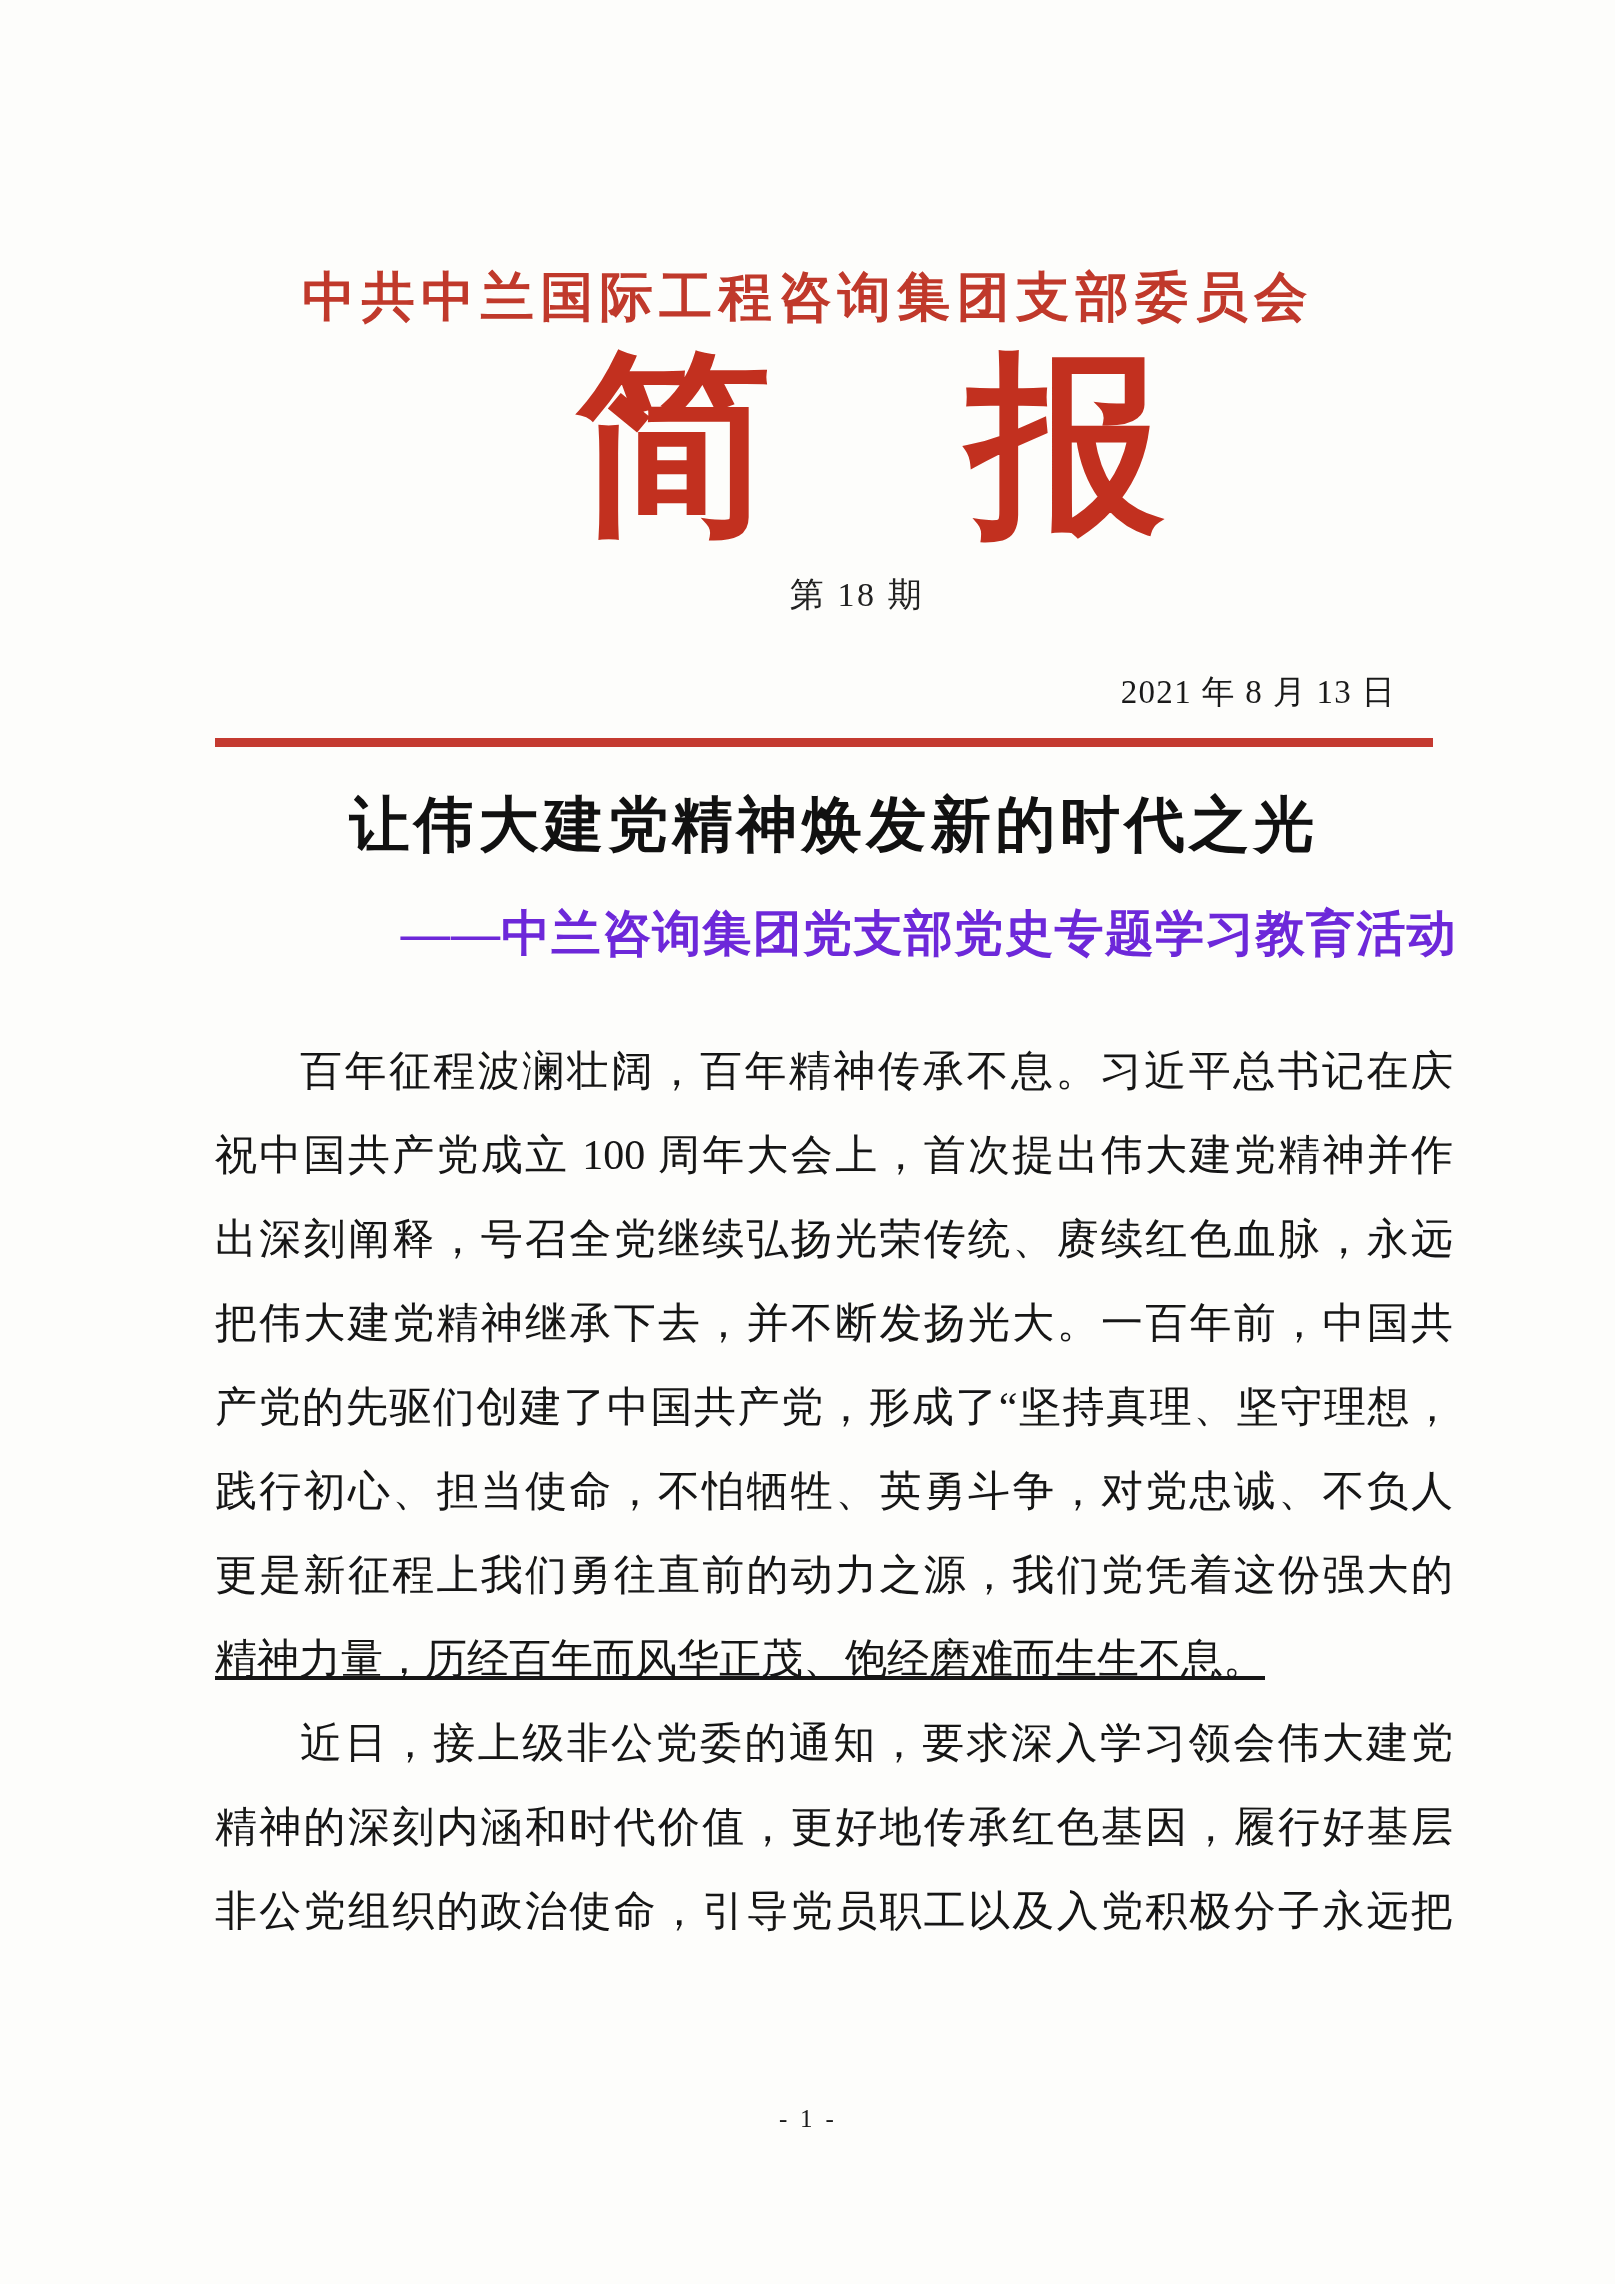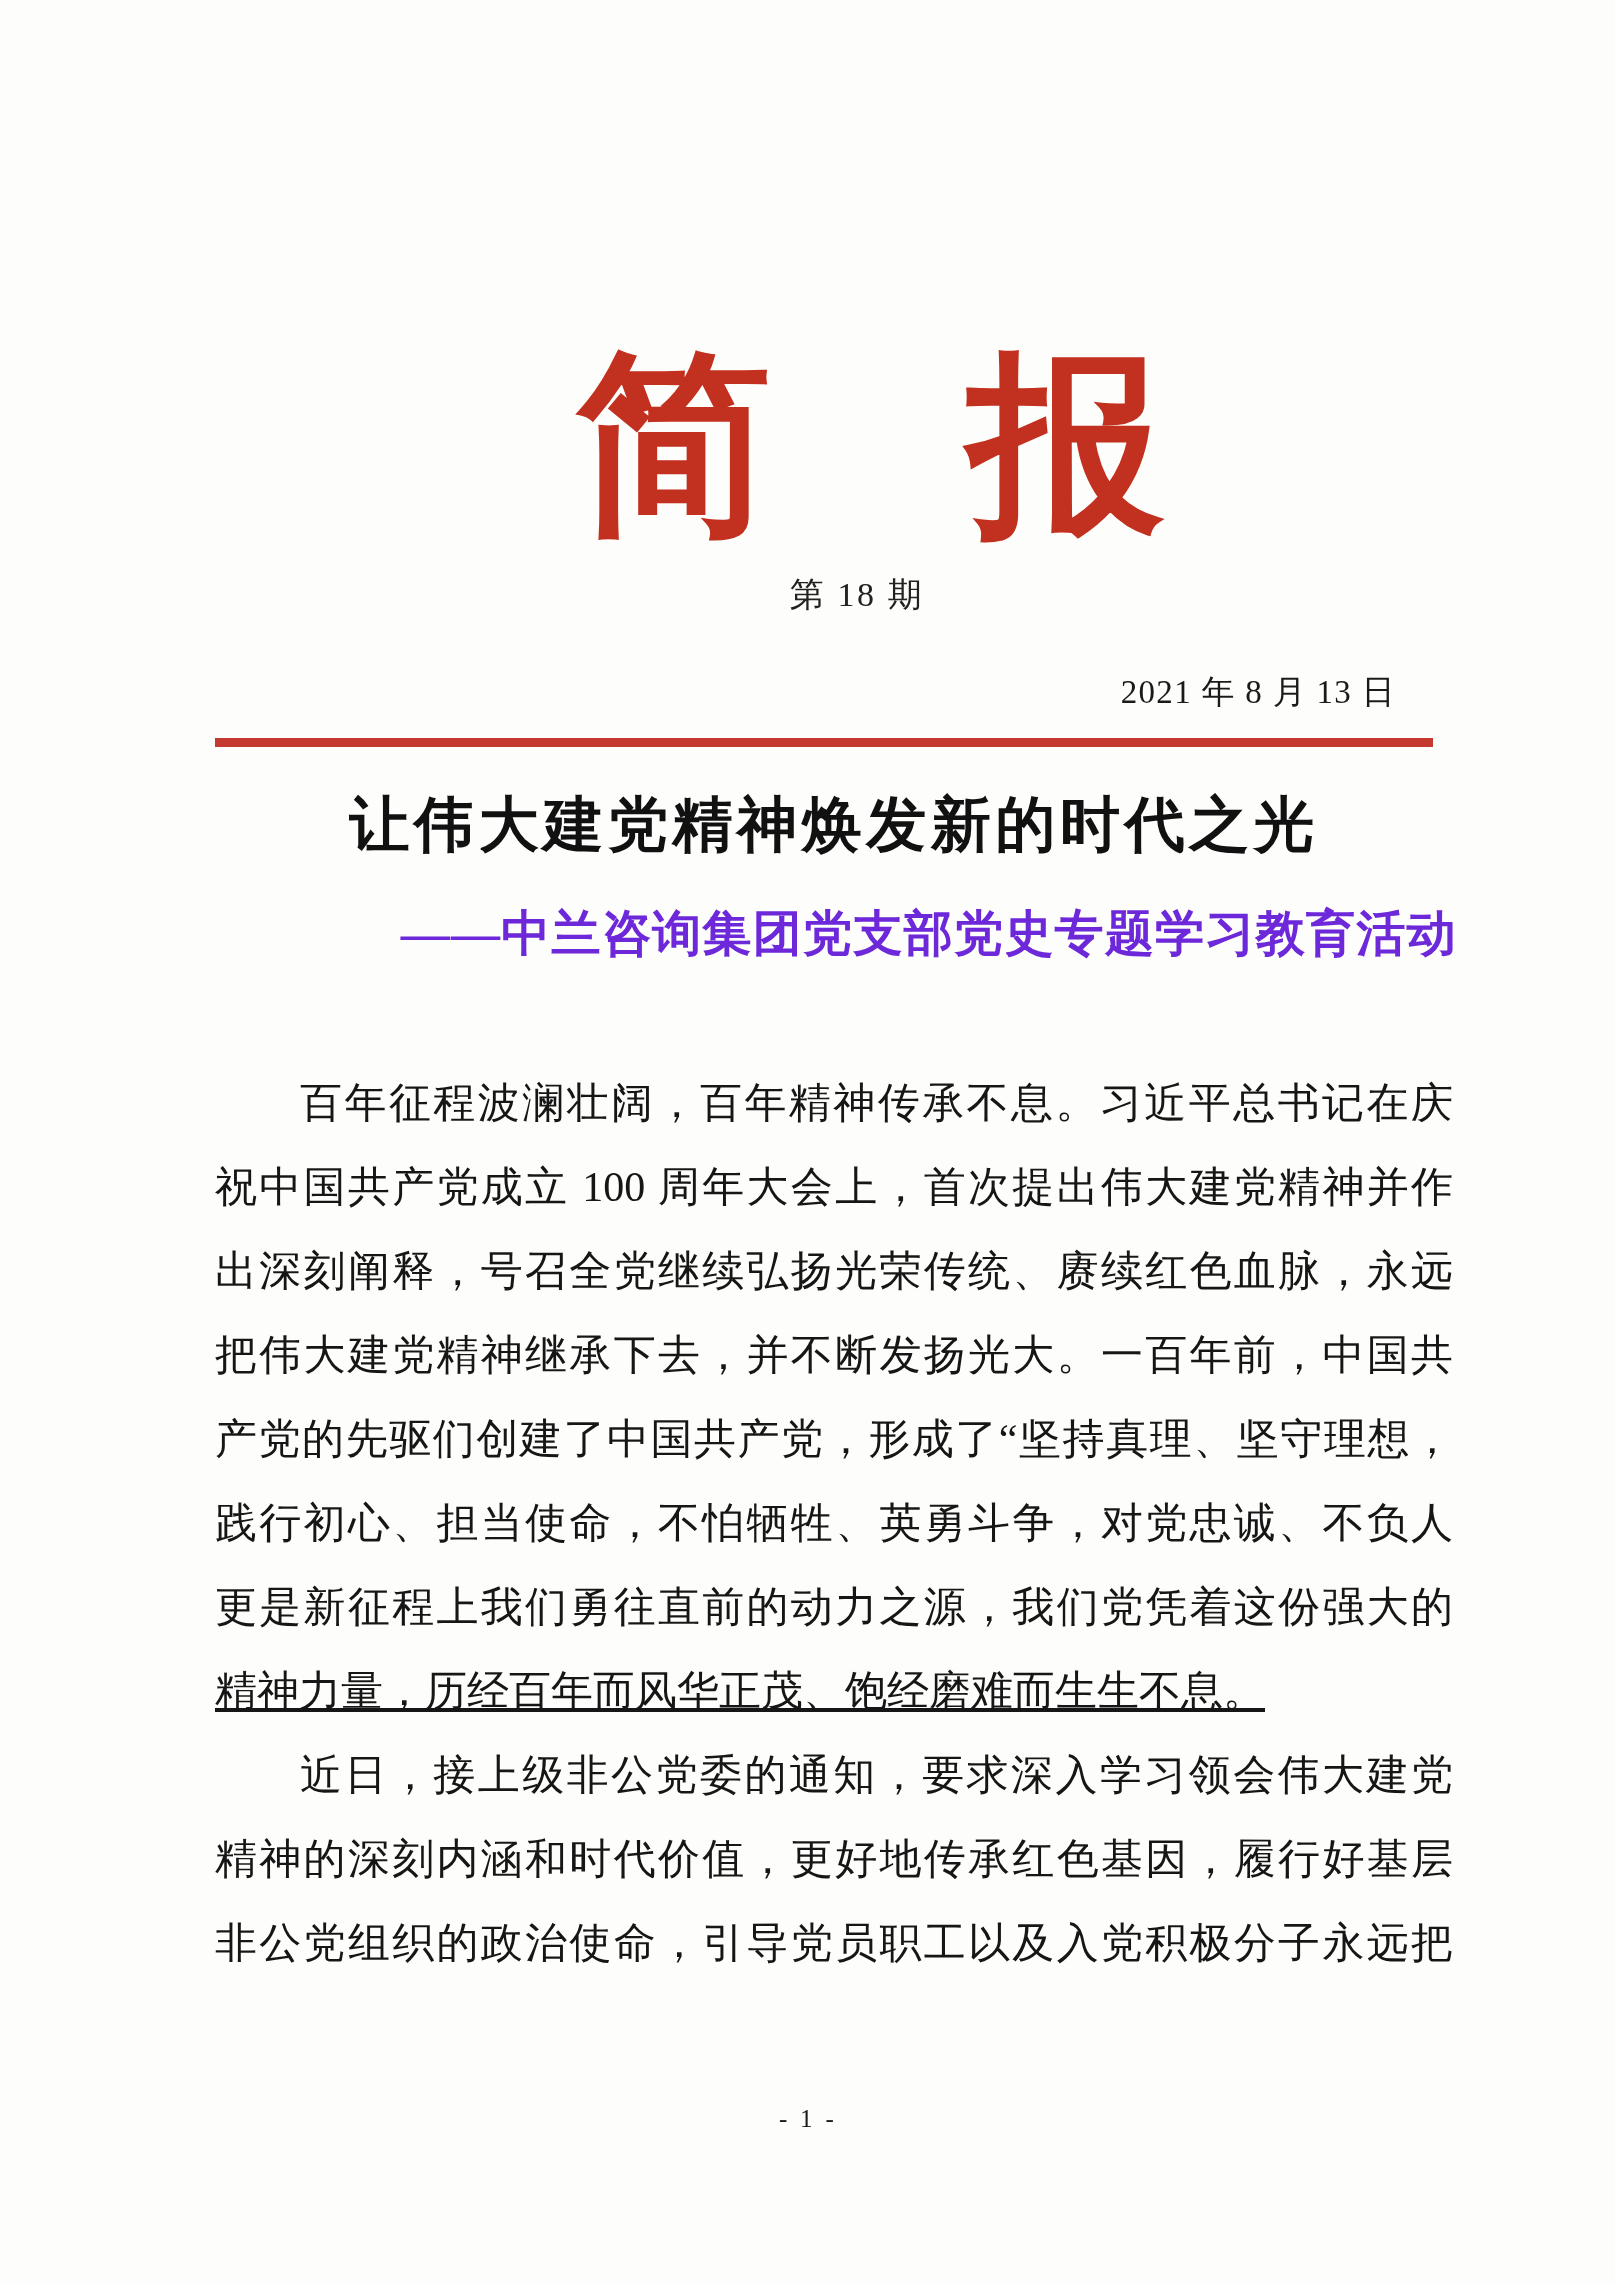--- a/index.html
+++ b/index.html
@@ -101,21 +101,21 @@
     font-size: 49px;
     font-weight: bold;
     letter-spacing: 1.3px;
     color: #6d28d9;
     white-space: nowrap;
   }
 
   
   .body-text {
     position: absolute;
-    top: 1061px;
+    top: 1029px;
     left: 215px;
     width: 1238px;
     font-size: 42px;
     color: #161616;
   }
   .line {
     height: 84px;
     line-height: 84px;
     text-align: justify;
     text-align-last: justify;
@@ -140,20 +140,21 @@
     font-size: 25px;
     letter-spacing: 3.3px;
     color: #1a1a1a;
   }
 </style>
 </head>
 <body>
 
 <div class="page">
 
+  <div class="org-name">中共中兰国际工程咨询集团支部委员会</div>
 
   <div class="masthead">简　报</div>
 
   <div class="issue">第 18 期</div>
 
   <div class="date">2021 年 8 月 13 日</div>
 
   <div class="red-rule"></div>
 
   <div class="article-title">让伟大建党精神焕发新的时代之光</div>

